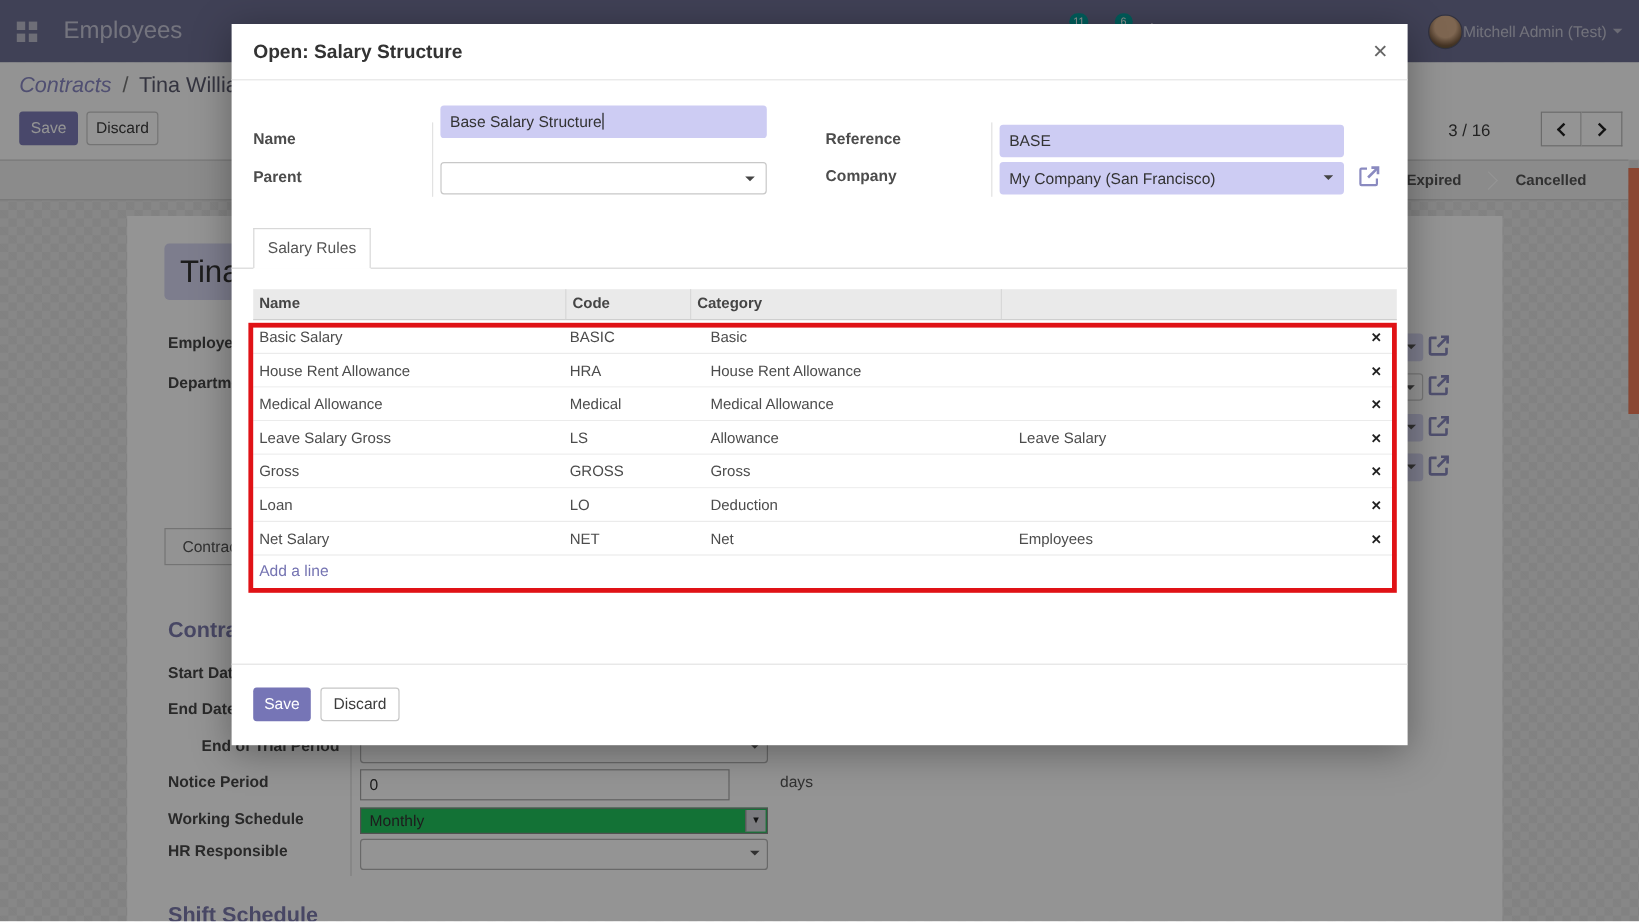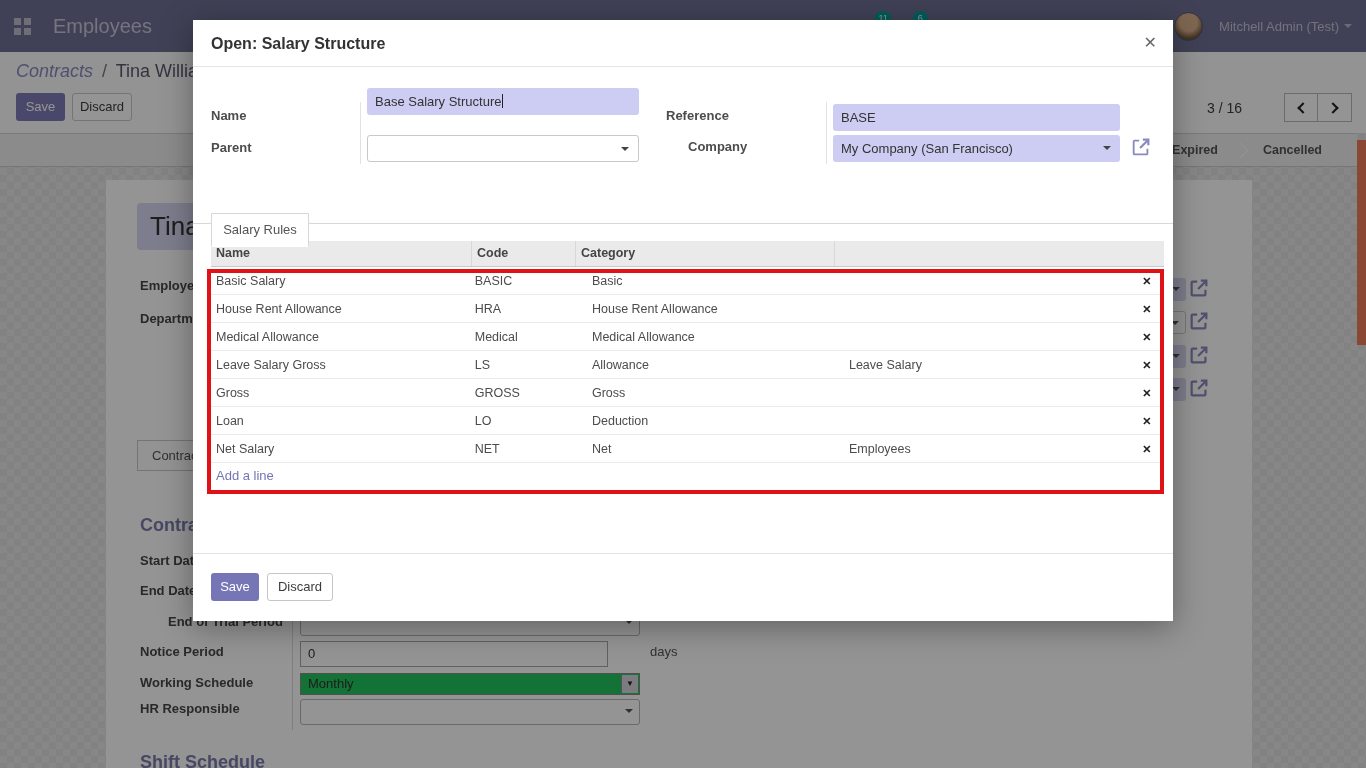--- a/index.html
+++ b/index.html
@@ -25,21 +25,21 @@
   .sysicon svg { width:16px; height:16px; stroke:#c2c2d2; fill:none; stroke-width:1.6; }
   .badge { position:absolute; top:-6px; right:-10px; min-width:15px; height:14px; border-radius:8px;
            background:#00a09d; color:#fff; font-size:9px; line-height:14px; text-align:center; padding:0 3px; }
   .caret { display:inline-block; width:0; height:0; border-left:4px solid transparent;
            border-right:4px solid transparent; border-top:4px solid #b9b9ca; margin-left:5px; }
   .gear-glyph { font-size:16px; color:#c2c2d2; cursor:pointer; }
   .company-switch, .user-menu { display:flex; align-items:center; cursor:pointer; white-space:nowrap; color:#c4c4d4; }
   .avatar { width:29px; height:29px; border-radius:50%;
             background:radial-gradient(circle at 50% 35%, #d9b08c 0 40%, #7a5c41 70%, #40522f 100%);
             border:1px solid #55566f; }
-  .user-menu .uname { margin-left:16px; }
+  .user-menu .uname { margin-left:0; }
 
   
   .control-panel { position:absolute; left:0; top:52px; width:1366px; height:81px; background:#fdfdfd; }
   .breadcrumb { position:absolute; left:16px; top:9px; font-size:18px; }
   .breadcrumb .bc-link { color:#8a89c4; cursor:pointer;font-style:italic; }
   .breadcrumb .bc-sep { color:#777; margin:0 4px; }
   .breadcrumb .bc-current { color:#5b5b6e; }
   .btn { display:inline-block; font-size:13px; border-radius:3px; cursor:pointer; text-align:center; }
   .cp-save { position:absolute; left:16px; top:41px; width:49px; height:28px; line-height:28px; background:#7e7db8; color:#fff; }
   .cp-discard { position:absolute; left:72px; top:41px; width:60px; height:28px; line-height:26px;
@@ -101,21 +101,21 @@
   .m-input { position:absolute; height:27px; border-radius:3px; font-size:13px; color:#333;
              line-height:27px; padding-left:8px; white-space:nowrap; overflow:hidden; }
   .m-filled { background:#cdccf3; }
   .m-empty  { background:#fff; border:1px solid #c8c8c8; }
   .m-caret { position:absolute; right:9px; top:11px; width:0; height:0; border-left:4px solid transparent;
              border-right:4px solid transparent; border-top:4px solid #444; }
   .text-cursor { display:inline-block; width:1px; height:14px; background:#222; vertical-align:-2px; margin-left:1px; }
   .grp-vsep { position:absolute; top:82px; width:1px; height:62px; background:#e2e2e2; }
   .m-tab { position:absolute; left:18px; top:170px; width:98px; height:34px; background:#fff;
            border:1px solid #d8d8d8; border-bottom:1px solid #fff; font-size:13px; color:#555;
-           line-height:32px; text-align:center; z-index:2; cursor:pointer;margin-top:23px; }
+           line-height:32px; text-align:center; z-index:2; cursor:pointer; }
   .m-tabline { position:absolute; left:0; top:203px; width:100%; height:1px; background:#d8d8d8; }
 
   .rules-table { position:absolute; left:18px; top:221px; width:953px; font-size:12.5px; color:#4c4c4c; }
   .thead { display:flex; height:26px; background:#eaeaea; border-bottom:1px solid #c9c9c9; align-items:center;
            font-weight:bold; color:#454545; }
   .thead .tcell { border-right:1px solid #d8d8d8; height:100%; line-height:25px; }
   .thead .tcell:last-child { border-right:none; }
   .trow { display:flex; height:28px; align-items:center; border-bottom:1px solid #ebebeb; background:#fff; cursor:pointer;gap:23px; }
   .tcell { padding-left:5px; white-space:nowrap; overflow:hidden; }
   .c-name { width:261px; } .c-code { width:104px; } .c-cat { width:259px; } .c-reg { width:291px; }
@@ -302,21 +302,21 @@
     <div class="m-label" style="left:18px; top:88px;">Name</div>
     <div class="grp-vsep" style="left:167px;"></div>
     <div class="m-input m-filled" style="left:174px; top:68px; width:272px;">
       <span>Base Salary Structure</span><span class="text-cursor"></span>
     </div>
     <div class="m-label" style="left:18px; top:120px;">Parent</div>
     <div class="m-input m-empty" style="left:174px; top:115px; width:272px;">
       <span class="m-caret"></span>
     </div>
 
-    <div class="m-label" style="left:473px; top:88px;">Reference</div>
+    <div class="m-label" style="left:495px; top:88px;">Reference</div>
     <div class="grp-vsep" style="left:633px;"></div>
     <div class="m-input m-filled" style="left:640px; top:84px; width:287px;">BASE</div>
     <div class="m-label" style="left:495px; top:119px;">Company</div>
     <div class="m-input m-filled" style="left:640px; top:115px; width:287px;">
       <span>My Company (San Francisco)</span>
       <span class="m-caret"></span>
     </div>
     <div class="extlink" style="left:937px; top:116px;">
       <svg viewBox="0 0 24 24">
           <path d="M14 4h6v6"></path>

